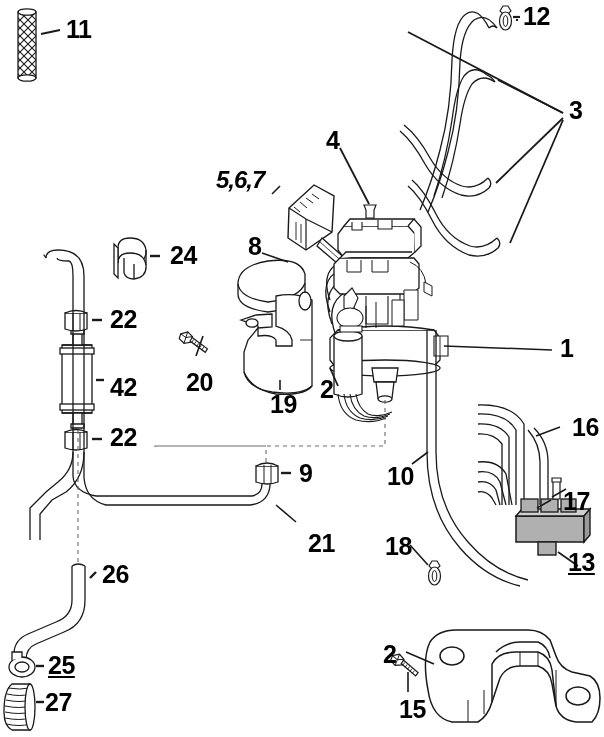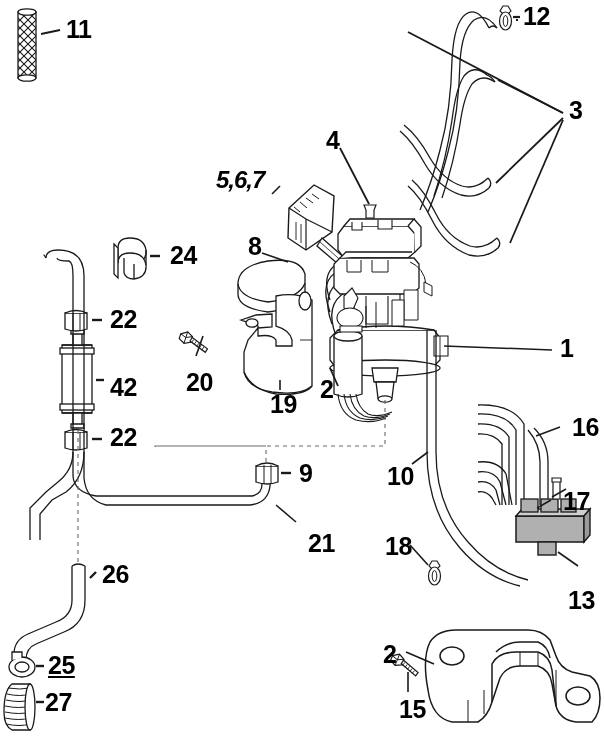--- a/index.html
+++ b/index.html
@@ -346,21 +346,21 @@
 <div class="callout" style="left:186px;top:370px;text-align:center;">20</div>
 <div class="callout" style="left:270px;top:392px;">19</div>
 <div class="callout" style="left:320px;top:377px;">2</div>
 <div class="callout" style="left:560px;top:336px;">1</div>
 <div class="callout" style="left:110px;top:425px;">22</div>
 <div class="callout" style="left:572px;top:415px;">16</div>
 <div class="callout" style="left:299px;top:461px;">9</div>
 <div class="callout" style="left:387px;top:464px;text-align:center;">10</div>
 <div class="callout" style="left:563px;top:489px;">17</div>
 <div class="callout" style="left:308px;top:531px;">21</div>
-<div class="callout" style="left:568px;top:588px;">13</div>
+<div class="callout" style="left:568px;top:550px;text-decoration:underline;">13</div>
 <div class="callout" style="left:385px;top:534px;">18</div>
 <div class="callout" style="left:102px;top:562px;">26</div>
 <div class="callout" style="left:383px;top:642px;">2</div>
 <div class="callout" style="left:48px;top:653px;text-decoration:underline;">25</div>
 <div class="callout" style="left:399px;top:697px;">15</div>
 <div class="callout" style="left:45px;top:690px;">27</div>
 
 </div>
 
 </body></html>

